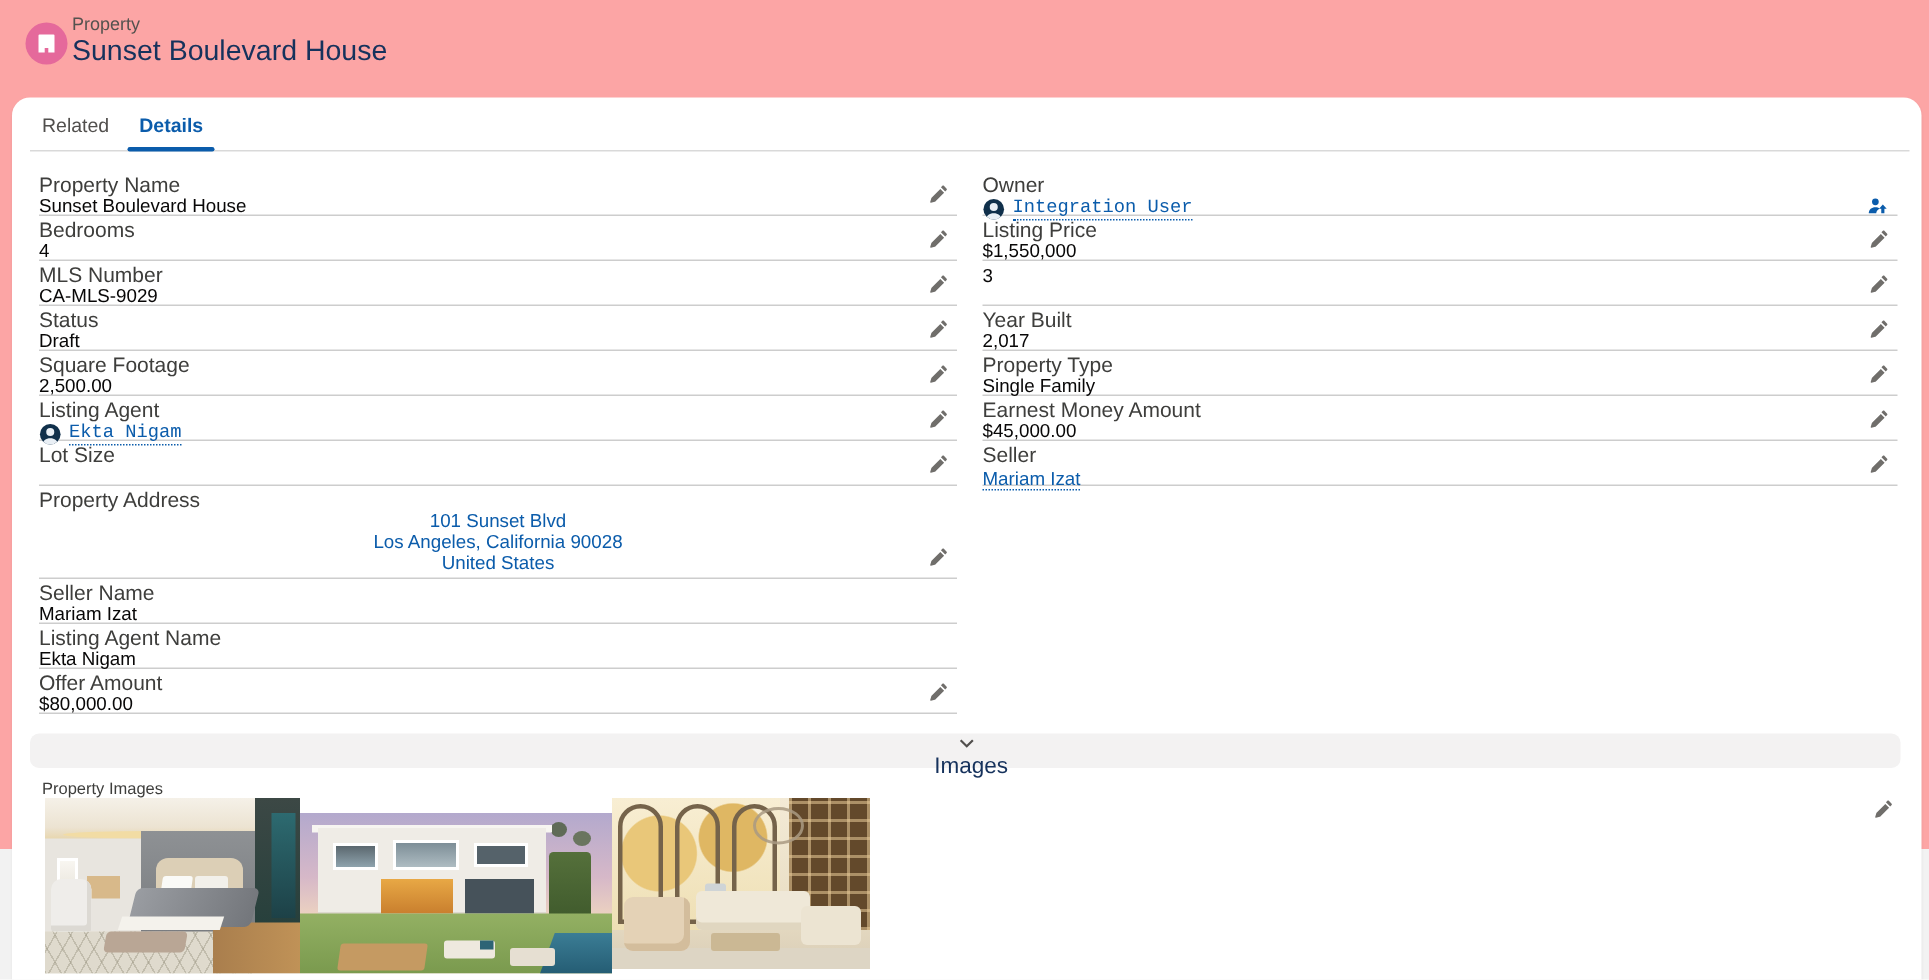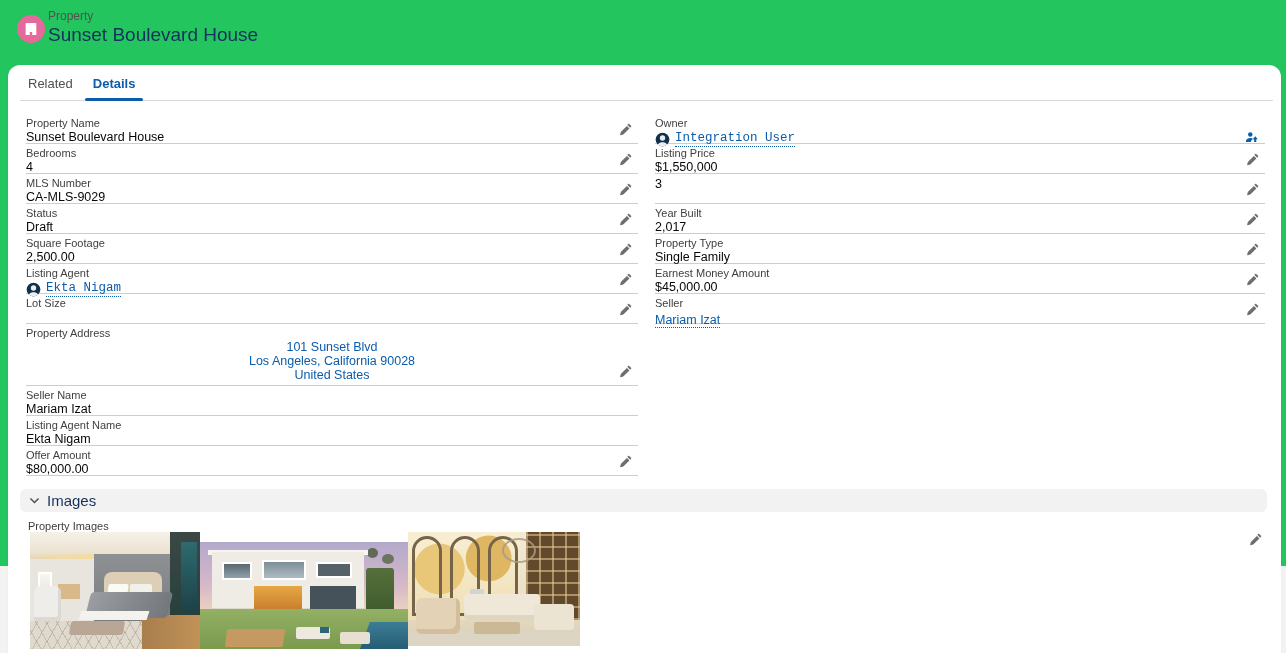--- a/index.html
+++ b/index.html
@@ -1,18 +1,18 @@
 <!DOCTYPE html>
 <html><head>
 <meta charset="utf-8">
 <style>
   * { margin:0; padding:0; box-sizing:border-box; }
   html,body { width:1286px; height:653px; overflow:hidden; }
   body { background:#f2f2f2; font-family:"Liberation Sans", sans-serif; }
-  #stage { position:relative; width:1286px; height:566px; background:#22c55e;padding-left:12px; }
+  #stage { position:relative; width:1286px; height:566px; background:#fca5a5;padding-left:12px; }
 
   
   .rec-header { position:absolute; left:0; top:0; width:100%; height:60px; }
   .rec-icon { position:absolute; left:17px; top:15px; width:28px; height:28px; border-radius:50%;
               background:#e5699b; display:flex; align-items:center; justify-content:center; }
   .obj-label { position:absolute; left:48px; top:9px; font-size:12px; color:#54524f; }
   .rec-title { position:absolute; left:48px; top:24px; font-size:19px; color:#16325c; font-weight:400; }
 
   
   .card { position:absolute; left:8px; top:65px; width:1273px; height:600px;
@@ -26,35 +26,35 @@
   .tab.active { color:#0b5cab; font-weight:bold; }
   .tab.active::after { content:""; position:absolute; left:0; right:0; bottom:0; height:3px;
                        background:#0b5cab; border-radius:2px; z-index:2; }
 
   
   .col { position:absolute; top:49px; }
   #left-col  { left:18px;  width:612px; }
   #right-col { left:647px; width:610px; }
   .frow { position:relative; height:30px; border-bottom:1px solid #cdcdcd; padding-top:3px; }
   .frow-addr { height:62px; }
-  .flabel { font-size:11px; color:#3e3e3c; line-height:13px; }
+  .flabel { font-size:14px; color:#3e3e3c; line-height:13px; }
   .fvalue { font-size:12.5px; color:#080707; line-height:15px; }
   .fuser { display:flex; align-items:center; gap:5px; height:16px; margin-top:1px;font-family:Liberation Mono, monospace; }
   .avatar { display:inline-flex; width:15px; height:15px; }
   .flink { font-size:12.5px; color:#0b5cab; text-decoration:none; line-height:15px; }
   .flink.dotted { border-bottom:1px dotted #0b5cab; }
   .faddr { display:flex; flex-direction:column; gap:0;align-items:center; }
   .faddr .flink { line-height:13px; margin-top:1px; }
   .editbtn { position:absolute; right:4px; bottom:5px; width:18px; height:18px; border:0; background:transparent;
              display:flex; align-items:center; justify-content:center; cursor:pointer; }
   .ownerbtn { bottom:auto; top:14px; }
 
   
   .sec-band { position:absolute; left:12px; top:424px; width:1247px; height:23px; background:#f3f2f2;
-              border-radius:6px; display:flex; align-items:center; padding-left:8px; cursor:pointer; }
+              border-radius:6px; display:flex; align-items:center; padding-left:8px; cursor:pointer;flex-direction:column; }
   .sec-chevron { display:inline-flex; margin-right:6px; }
   .sec-title { font-size:15px; color:#16325c; }
   .imgs-label { position:absolute; left:20px; top:455px; font-size:11px; color:#3e3e3c; }
   .imgs-editbtn { position:absolute; right:17px; top:465px; width:18px; height:18px; border:0; background:transparent;
                   display:flex; align-items:center; justify-content:center; cursor:pointer; }
   .photo-row { position:absolute; left:22px; top:467px; display:flex; align-items:flex-start; }
   .photo { position:relative; overflow:hidden; flex:none; cursor:pointer; }
   .photo div { position:absolute; }
   .ph1 { width:170px; height:117px; background:#ece7de; }
   .ph2 { width:208px; height:107px; margin-top:10px; }

